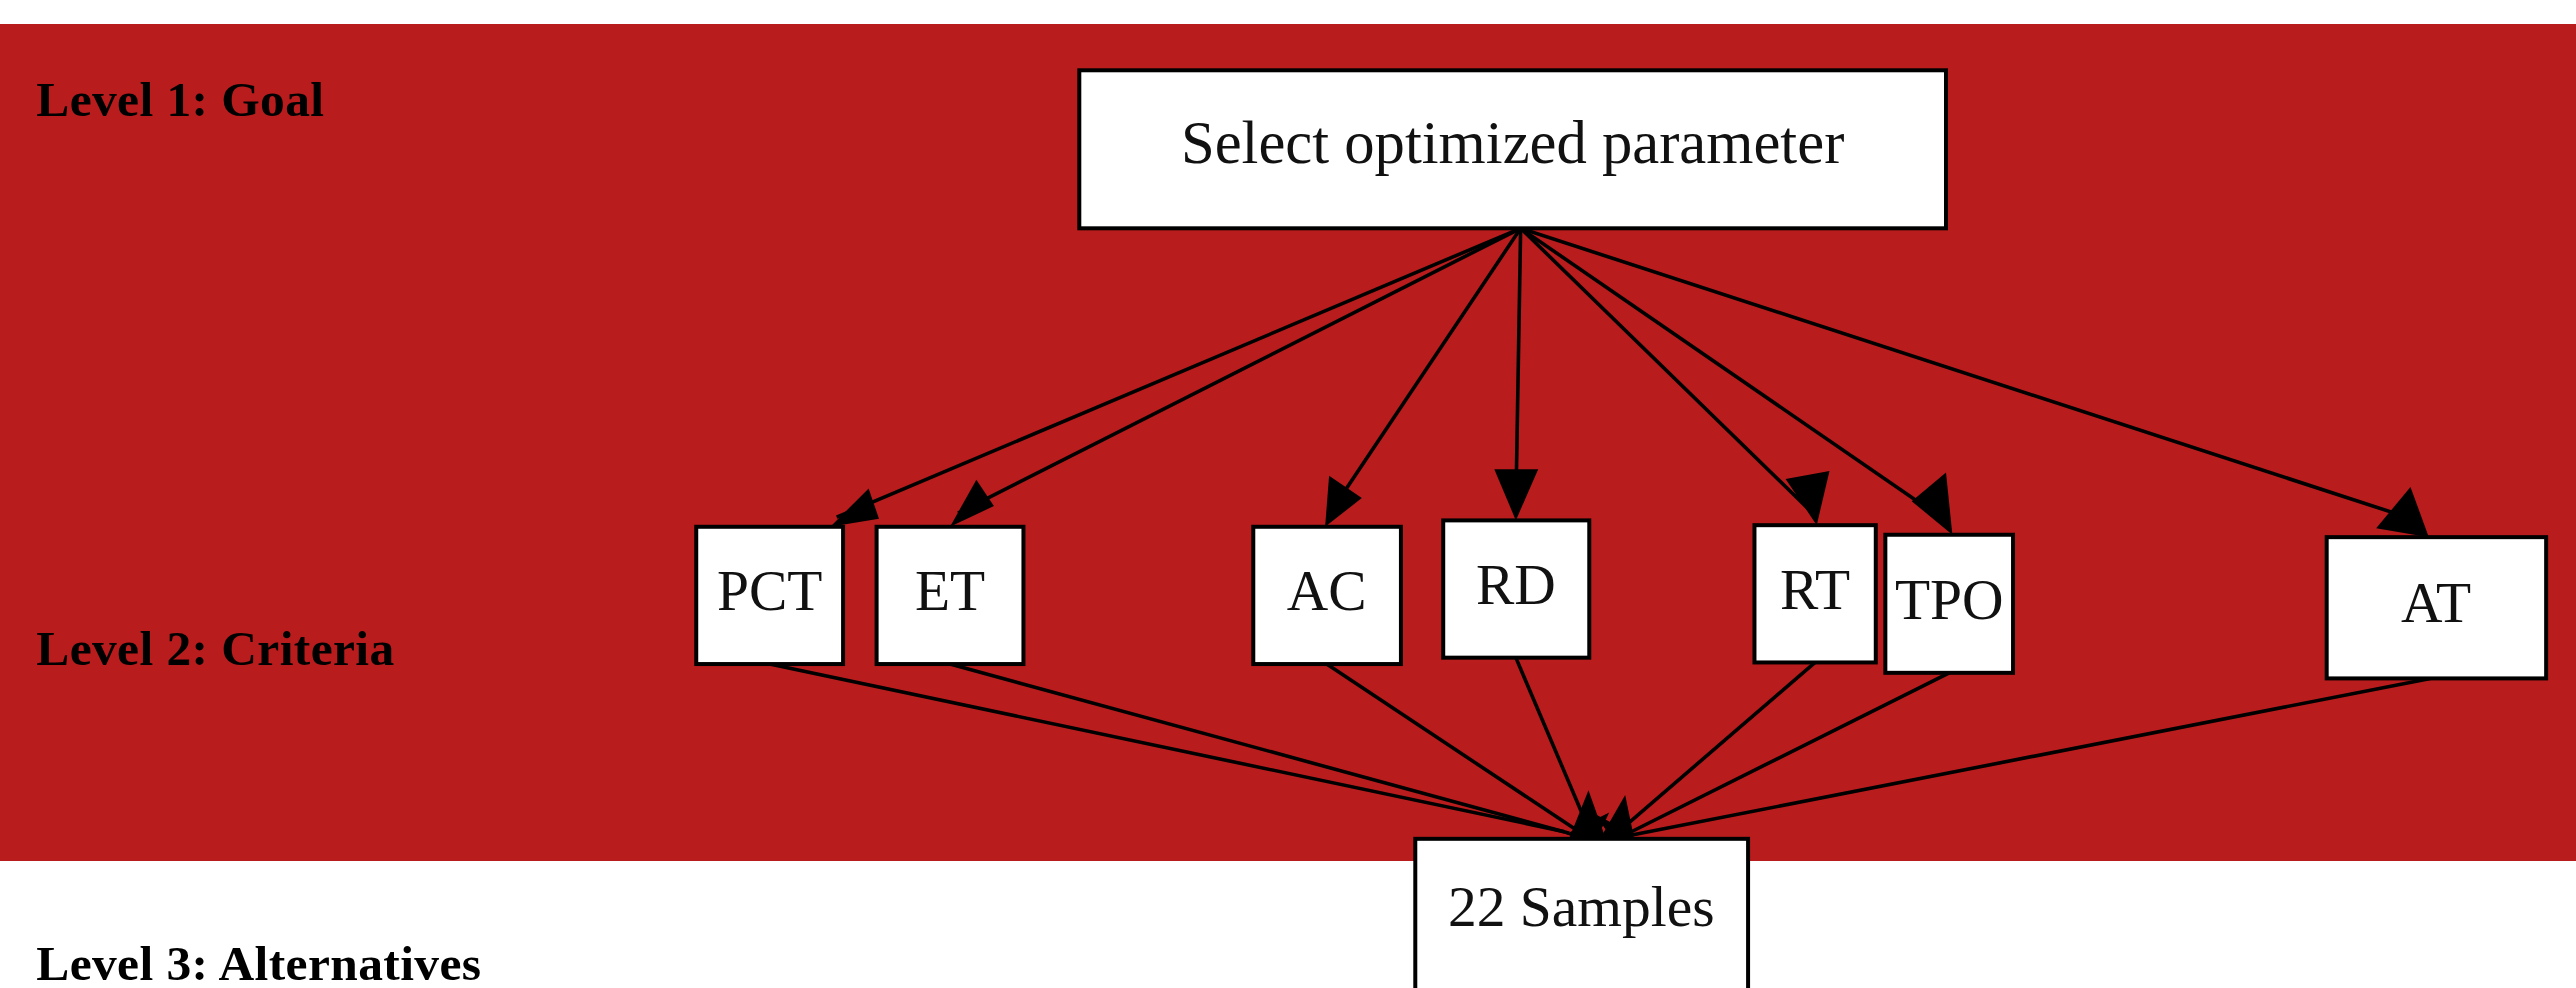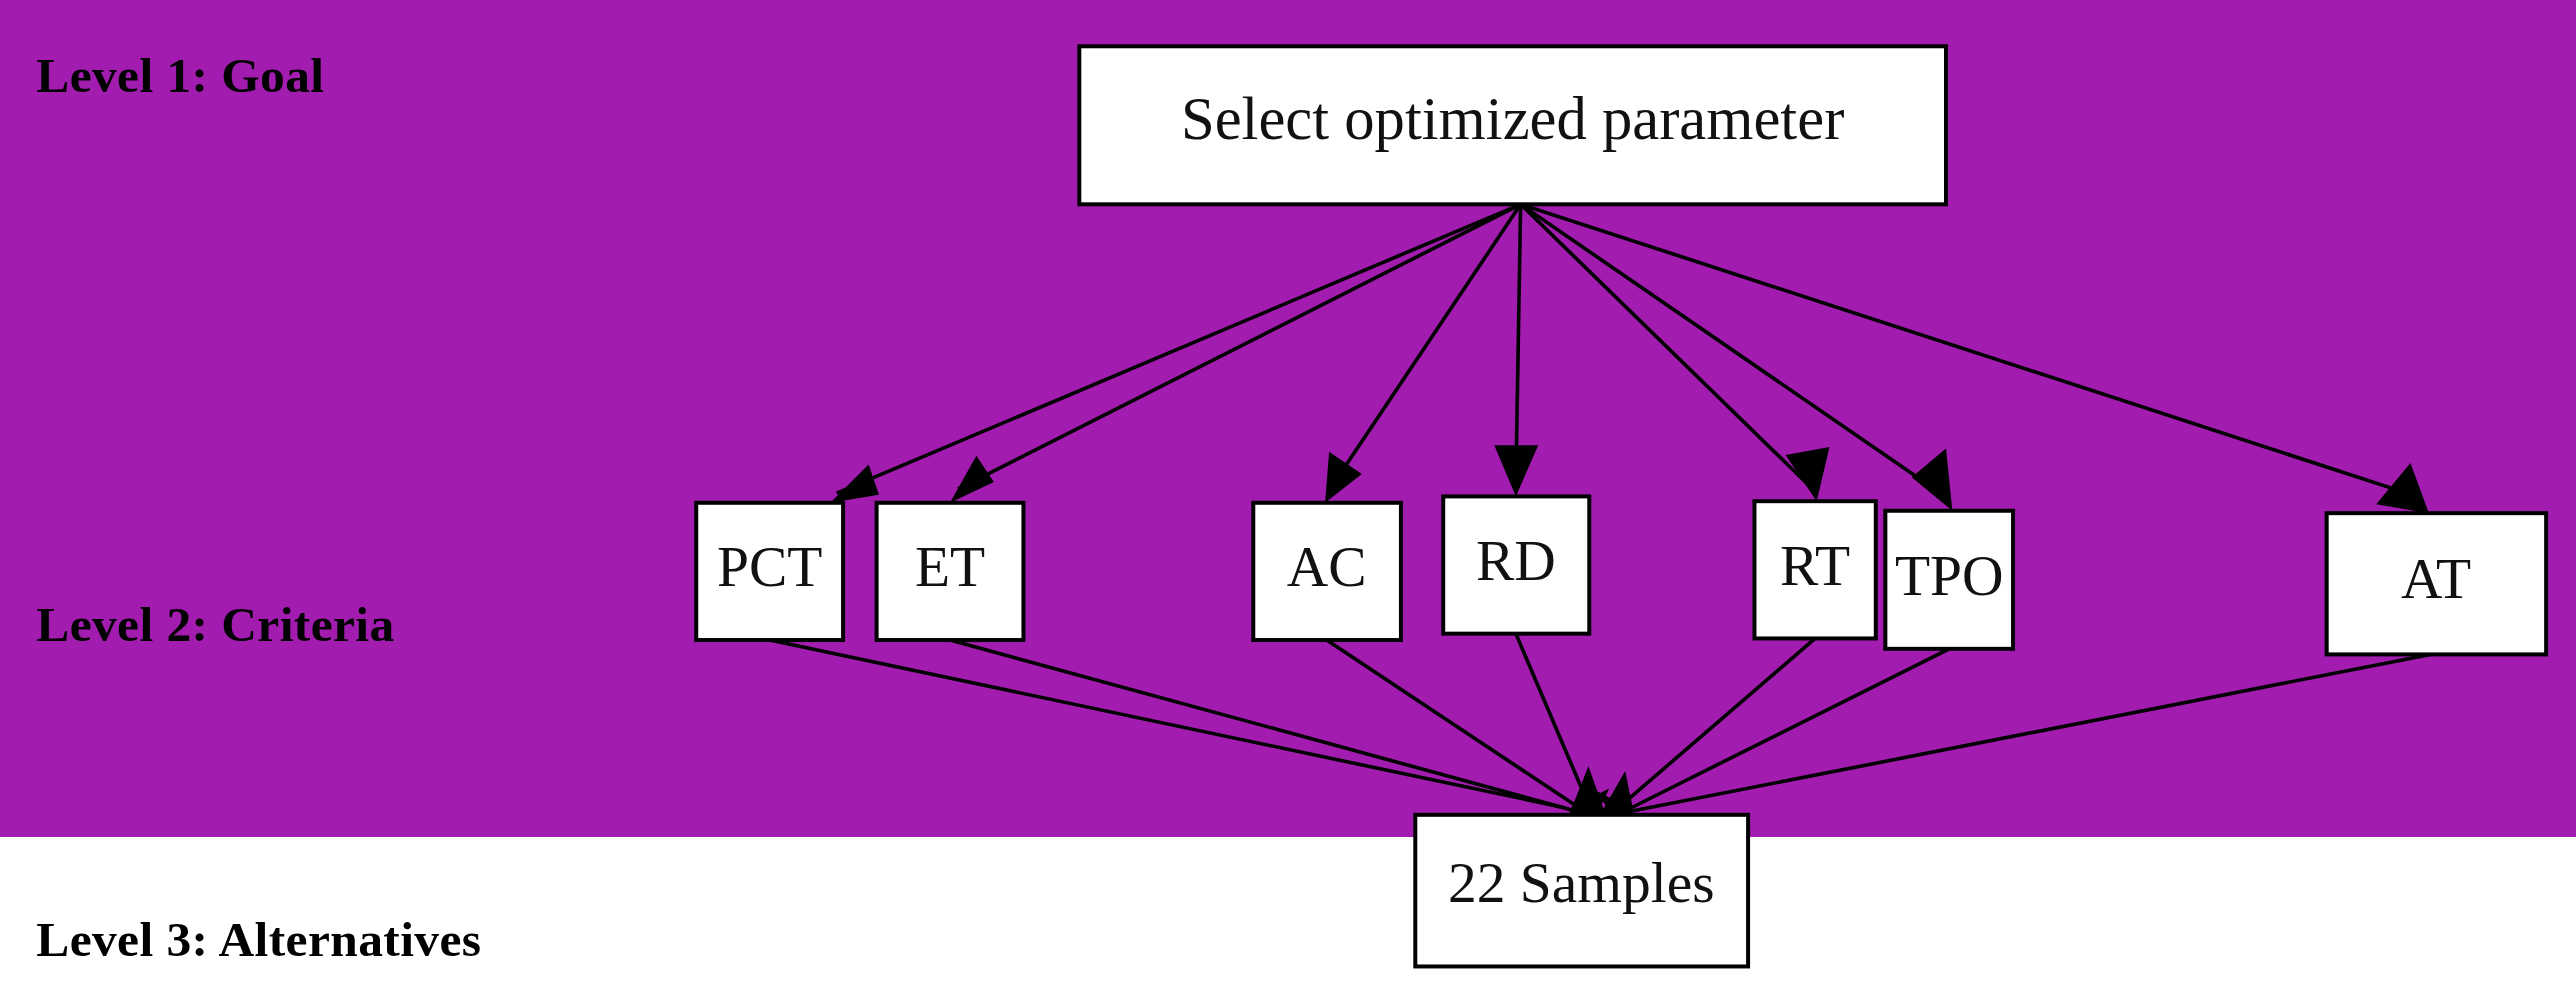--- a/index.html
+++ b/index.html
@@ -10,21 +10,22 @@
   body {
     width: 2576px;
     height: 988px;
     overflow: hidden;
     font-family: "Liberation Serif", "DejaVu Serif", serif;
   }
   #diagram-root {
     position: relative;
     width: 2576px;
     height: 837px;
-    background: #a21caf;
+    background: #b91c1c;
+    margin-top: 24px;
   }
   svg#ahp-svg {
     position: absolute;
     top: 0;
     left: 0;
     width: 2576px;
     height: 988px;
     display: block;
   }
   .level-label {

